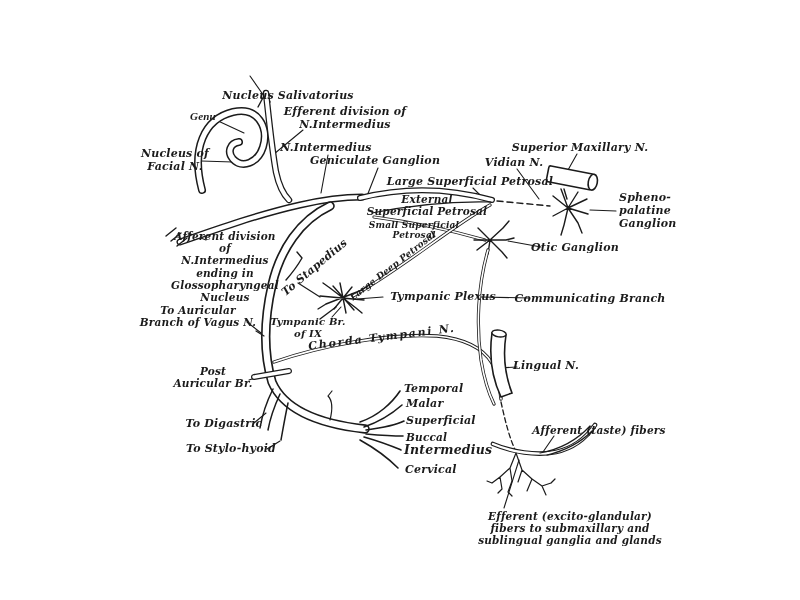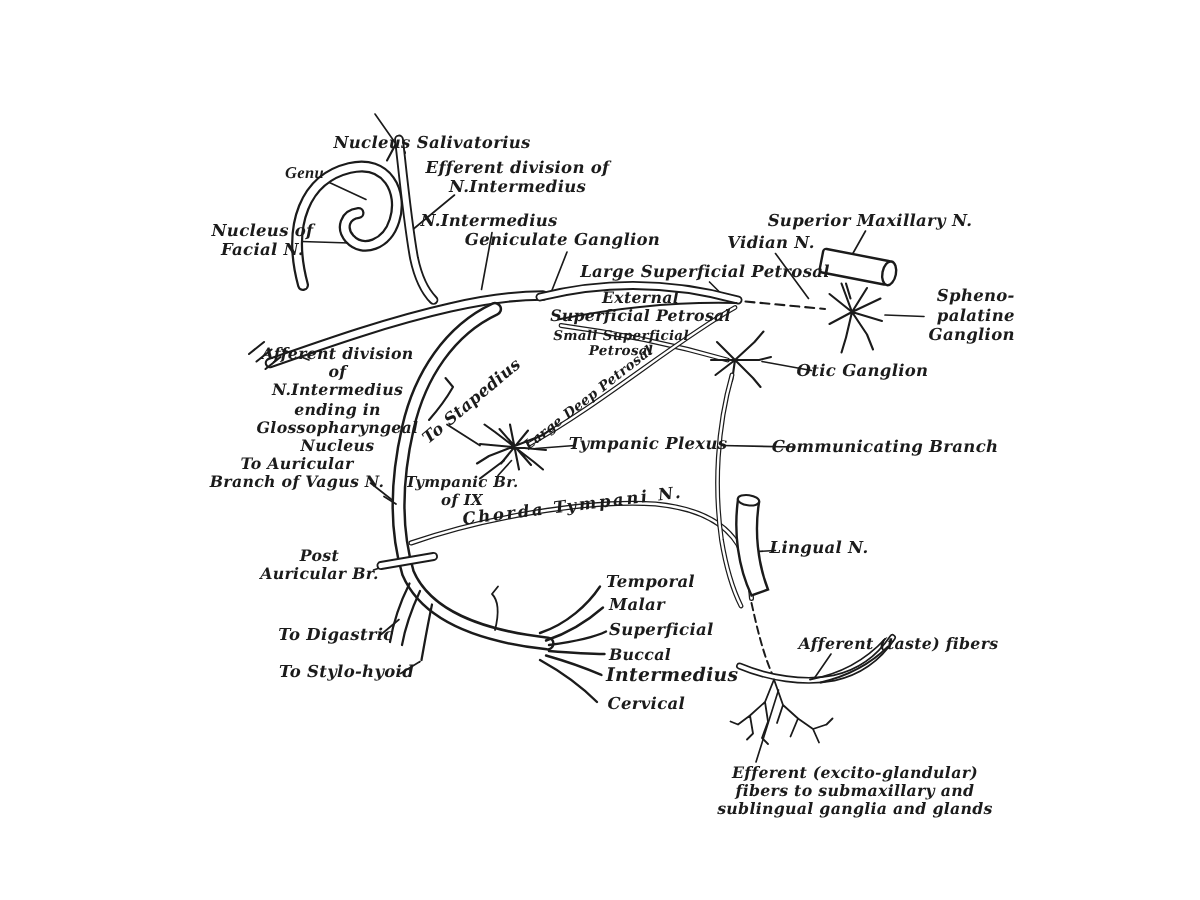--- a/index.html
+++ b/index.html
@@ -154,27 +154,27 @@
 Facial N.</div>
       <div class="lbl" style="left: 326px; top: 148px; font-size: 11px; text-align: center; transform: translate(-50%, -50%); transform-origin: center center;">N.Intermedius</div>
       <div class="lbl" style="left: 375px; top: 161px; font-size: 11px; text-align: center; transform: translate(-50%, -50%); transform-origin: center center;">Geniculate Ganglion</div>
       <div class="lbl" style="left: 580px; top: 148px; font-size: 11px; text-align: center; transform: translate(-50%, -50%); transform-origin: center center;">Superior Maxillary N.</div>
       <div class="lbl" style="left: 514px; top: 163px; font-size: 11px; text-align: center; transform: translate(-50%, -50%); transform-origin: center center;">Vidian N.</div>
       <div class="lbl" style="left: 470px; top: 182px; font-size: 11px; text-align: center; transform: translate(-50%, -50%); transform-origin: center center;">Large Superficial Petrosal</div>
       <div class="lbl" style="left: 427px; top: 205px; font-size: 10.5px; text-align: center; transform: translate(-50%, -50%); transform-origin: center center;">External
 Superficial Petrosal</div>
       <div class="lbl" style="left: 414px; top: 230px; font-size: 9px; text-align: center; transform: translate(-50%, -50%); transform-origin: center center;">Small Superficial
 Petrosal</div>
-      <div class="lbl" style="left: 619px; top: 211px; font-size: 11px; text-align: right; transform: translate(0px, -50%); transform-origin: left center;">Spheno-
+      <div class="lbl" style="left: 619px; top: 211px; font-size: 11px; text-align: left; transform: translate(0px, -50%); transform-origin: left center;">Spheno-
 palatine
 Ganglion</div>
       <div class="lbl" style="left: 575px; top: 248px; font-size: 11px; text-align: center; transform: translate(-50%, -50%); transform-origin: center center;">Otic Ganglion</div>
       <div class="lbl" style="left: 315px; top: 268px; font-size: 11px; text-align: center; transform: translate(-50%, -50%) rotate(-40deg); transform-origin: center center;">To Stapedius</div>
       <div class="lbl" style="left: 393px; top: 266px; font-size: 9px; text-align: center; transform: translate(-50%, -50%) rotate(-38deg); transform-origin: center center;">Large Deep Petrosal</div>
-      <div class="lbl" style="left: 432px; top: 297px; font-size: 11px; text-align: center; transform: translate(-50%, -50%); transform-origin: center center;">Tympanic Plexus</div>
+      <div class="lbl" style="left: 443px; top: 297px; font-size: 11px; text-align: center; transform: translate(-50%, -50%); transform-origin: center center;">Tympanic Plexus</div>
       <div class="lbl" style="left: 590px; top: 299px; font-size: 11px; text-align: center; transform: translate(-50%, -50%); transform-origin: center center;">Communicating Branch</div>
       <div class="lbl" style="left: 308px; top: 328px; font-size: 10px; text-align: center; transform: translate(-50%, -50%); transform-origin: center center;">Tympanic Br.
 of IX</div>
       <div class="lbl" style="left: 382px; top: 338px; font-size: 11px; letter-spacing: 1.8px; text-align: center; transform: translate(-50%, -50%) rotate(-7deg); transform-origin: center center;">Chorda Tympani N.</div>
       <div class="lbl" style="left: 225px; top: 267px; font-size: 10.5px; text-align: center; transform: translate(-50%, -50%); transform-origin: center center;">Afferent division
 of
 N.Intermedius
 ending in
 Glossopharyngeal
 Nucleus</div>

